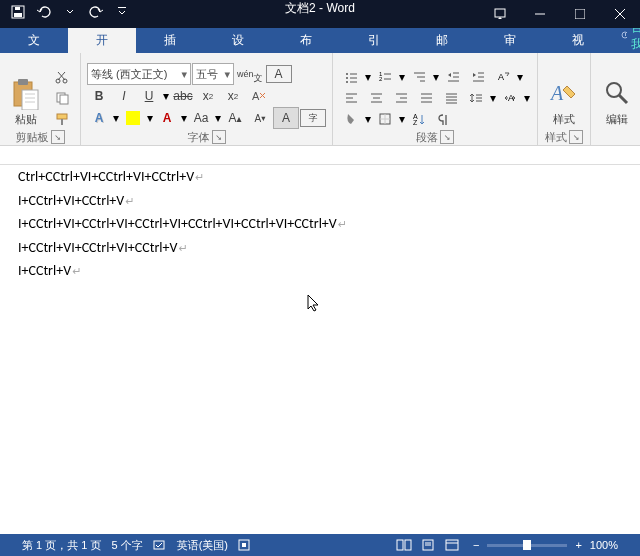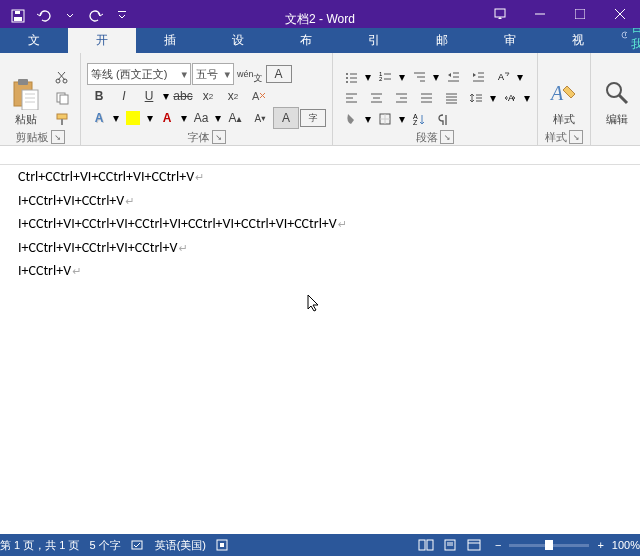--- a/index.html
+++ b/index.html
@@ -1,17 +1,17 @@
 <!DOCTYPE html>
 <html><head>
 <meta charset="utf-8">
 <style>
 html,body{margin:0;padding:0;font-family:"Microsoft YaHei","Segoe UI",sans-serif;font-size:12px;background:#fff;overflow:hidden}
 .window{width:640px;height:556px;display:flex;flex-direction:column;background:#f3f3f3}
-.titlebar{height:28px;background:#4c1d95;color:#fff;display:flex;align-items:flex-end;position:relative}
+.titlebar{height:28px;background:#0f172a;color:#fff;display:flex;align-items:flex-start;position:relative}
 .qat{display:flex;align-items:center;gap:2px;padding-left:6px}
 .qat .qbtn{width:24px;height:24px;display:flex;align-items:center;justify-content:center;color:#fff}
 .tcenter{position:absolute;left:50%;transform:translateX(-50%);font-size:12px;color:#fff}
 .wctrls{margin-left:auto;display:flex}
 .wctrls div{width:40px;height:28px;display:flex;align-items:center;justify-content:center;color:#fff}
 svg{display:block}
 .tabs{height:25px;background:#2b579a;display:flex;align-items:flex-end;color:#fff;font-size:12px}
 .tab{padding:0 28px;height:25px;line-height:25px;cursor:pointer}
 .tab.active{background:#f3f3f3;color:#2b579a}
 .tabs .tellme{color:#5eead4;padding:0 8px;display:flex;align-items:center;gap:4px}
@@ -29,21 +29,21 @@
 .dd{width:8px;height:20px;display:flex;align-items:center;justify-content:center}
 .combo{height:20px;border:1px solid #ababab;background:#fff;display:flex;align-items:center;padding:0 3px;font-size:11px;color:#444}
 .combo .arr{margin-left:auto;color:#666;padding-left:3px}
 .ruler{height:18px;background:#fff;border-bottom:1px solid #ddd;position:relative}
 .doc{flex:1;background:#fff;position:relative;overflow:hidden}
 .page{position:absolute;left:18px;right:18px;top:0;background:#fff}
 .line{font-family:Calibri,Arial,sans-serif;font-size:14px;color:#000;padding:2px 0;line-height:1.4;position:relative}
 .line span.t{text-decoration-color:rgba(200,0,0,0.6);text-decoration-style:wavy;text-underline-offset:2px}
 .pm{color:#aaa;font-size:11px;margin-left:1px}
 .cursor{position:absolute;color:#000;pointer-events:none}
-.statusbar{height:22px;background:#2b579a;color:#fff;display:flex;align-items:center;font-size:11px;padding:0 0;gap:10px}
+.statusbar{height:22px;background:#2b579a;color:#fff;display:flex;align-items:center;font-size:11px;padding:0 22px;gap:10px}
 .statusbar .sep{flex:1}
 .zoom{display:flex;align-items:center;gap:8px}
 .zslider{width:80px;height:3px;background:#5e7fb5;position:relative}
 .zslider .knob{position:absolute;width:8px;height:10px;background:#fff;top:-4px;left:36px}
 .viewbtns{display:flex;gap:2px}
 .viewbtns div{width:22px;height:18px;display:flex;align-items:center;justify-content:center}
 .b{font-weight:bold}.i{font-style:italic}.u{text-decoration:underline}
 .hl{background:#ffff00;width:14px;height:14px}
 .fc{color:#c00000;font-weight:bold}
 </style>

